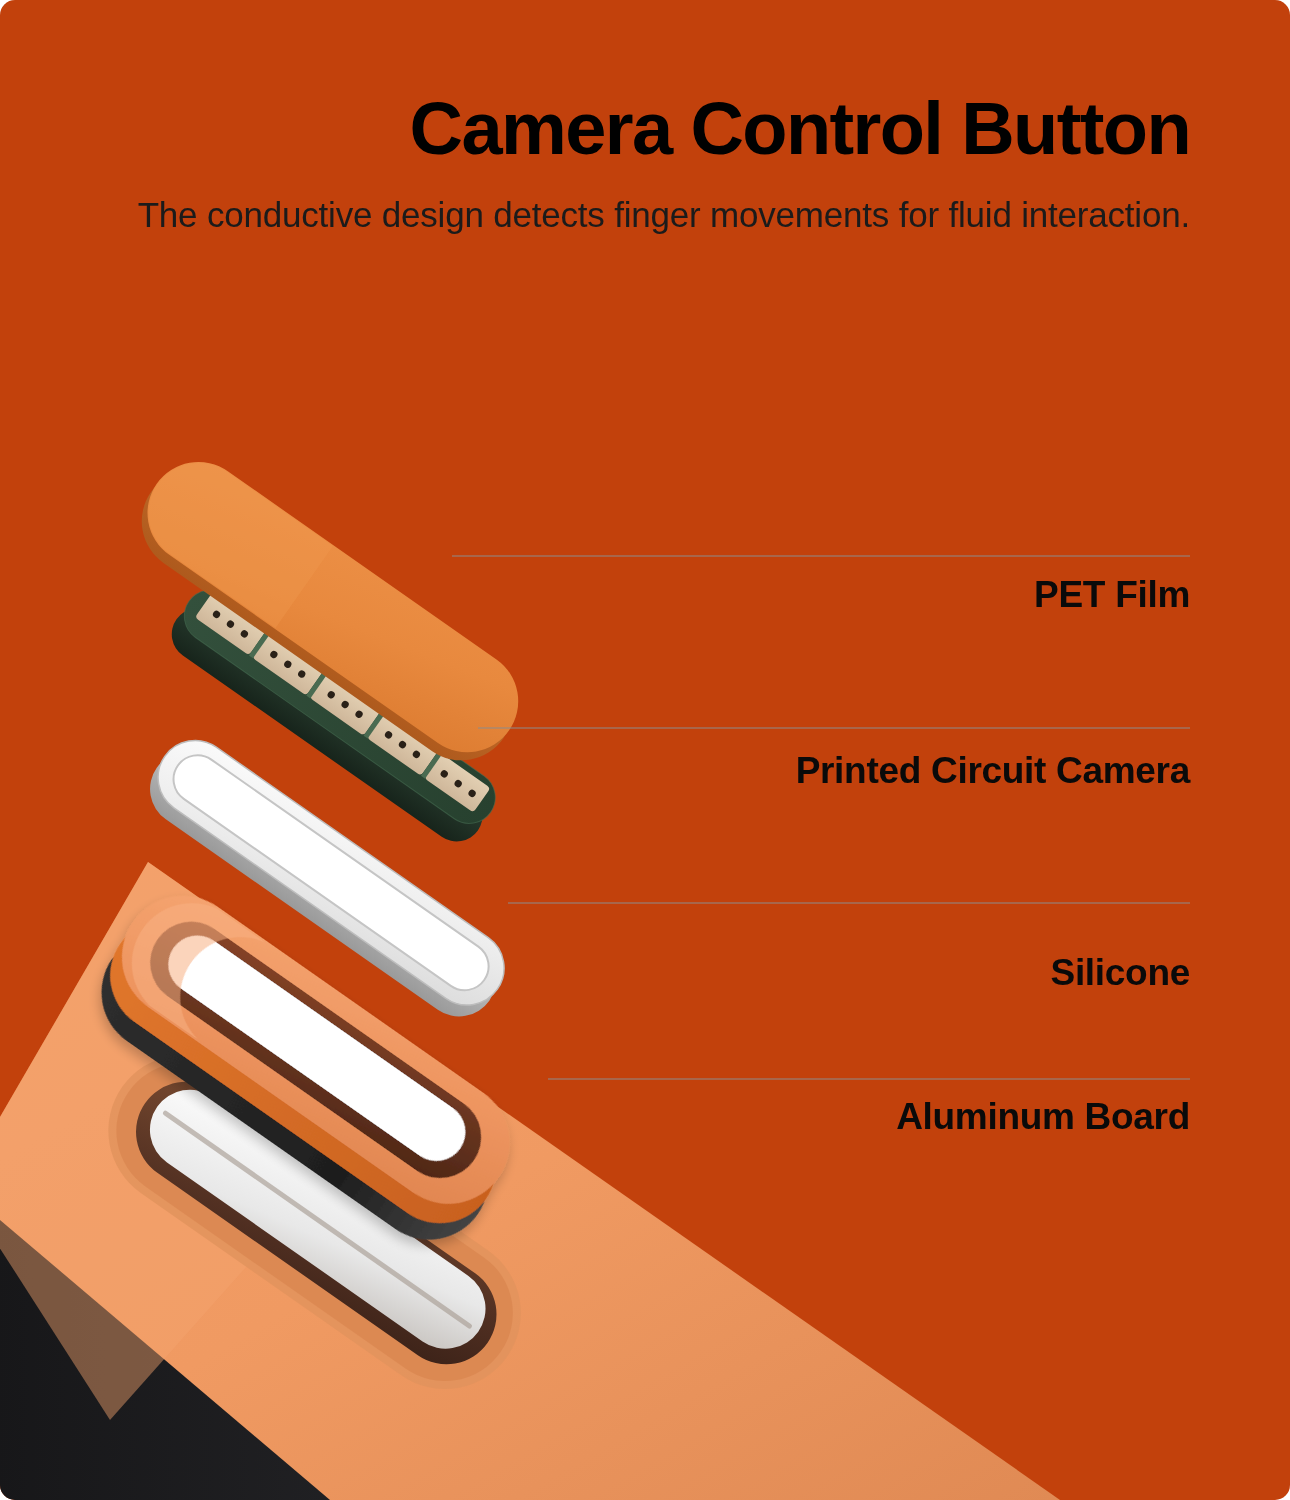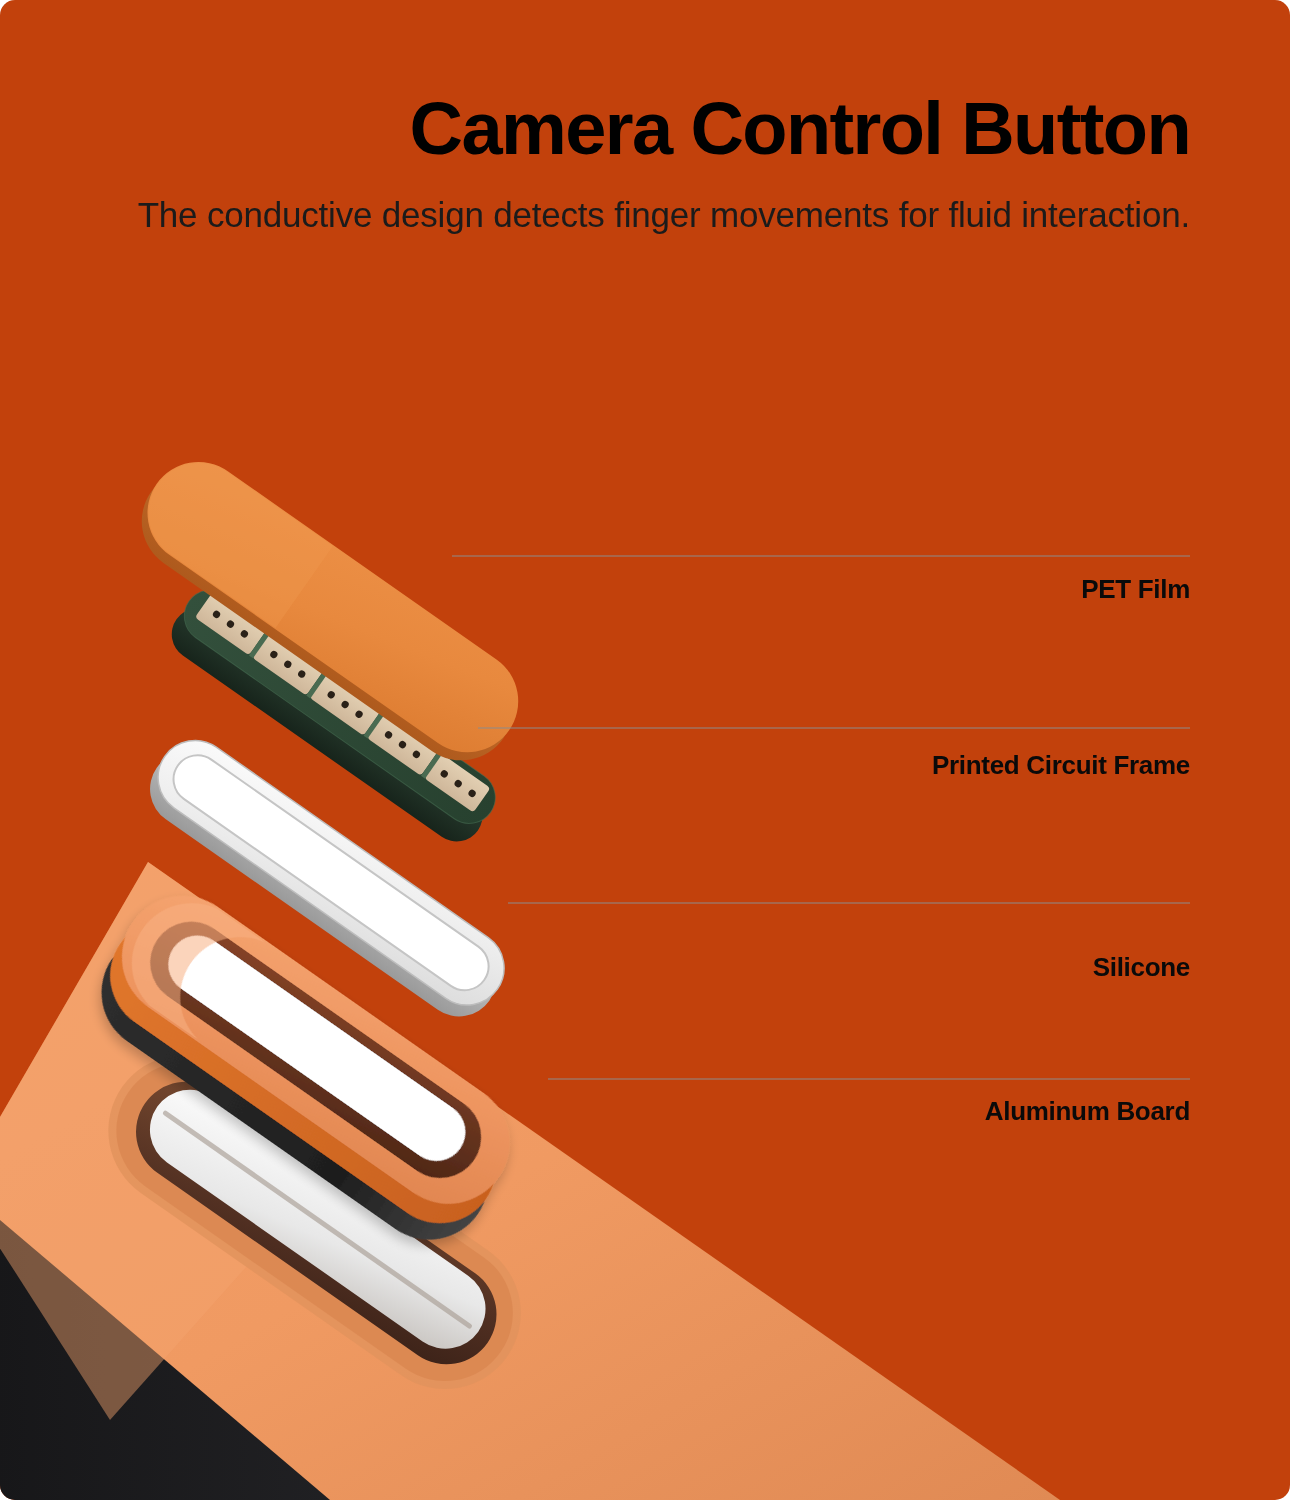--- a/index.html
+++ b/index.html
@@ -67,21 +67,21 @@
     position: absolute;
     left: 0;
     top: 0;
     width: 1290px;
     height: 1500px;
   }
   .callout-label {
     position: absolute;
     right: 100px;
     text-align: right;
-    font-size: 26px;
+    font-size: 37px;
     font-weight: 700;
     color: #0a0a0a;
     letter-spacing: -0.3px;
     white-space: nowrap;
   }
   .cl-pet   { top: 574px; }
   .cl-pcb   { top: 750px; }
   .cl-sil   { top: 952px; }
   .cl-alu   { top: 1096px; }
 </style>
@@ -289,18 +289,18 @@
     </svg>
   </div>
 
   <div class="header">
     <h1 class="title">Camera Control Button</h1>
     <p class="subtitle">The conductive design detects finger movements for fluid interaction.</p>
   </div>
 
   <div class="callouts">
     <div class="callout-label cl-pet">PET Film</div>
-    <div class="callout-label cl-pcb">Printed Circuit Frame</div>
+    <div class="callout-label cl-pcb">Printed Circuit Camera</div>
     <div class="callout-label cl-sil">Silicone</div>
     <div class="callout-label cl-alu">Aluminum Board</div>
   </div>
 
 </div>
 
 </body></html>

